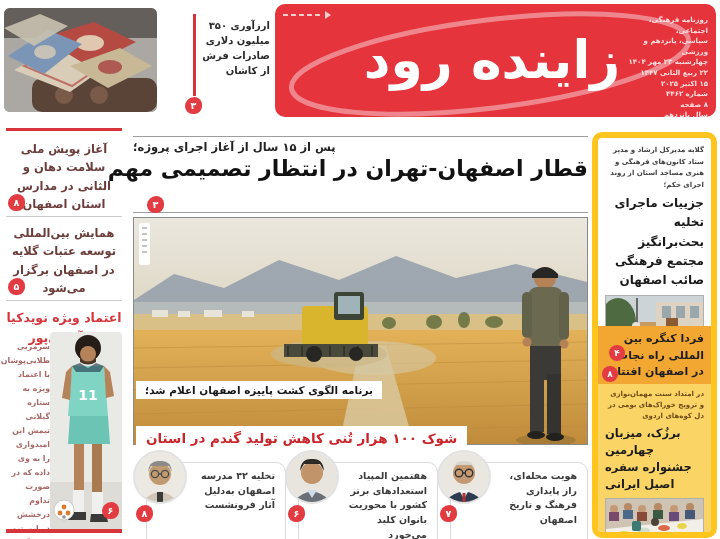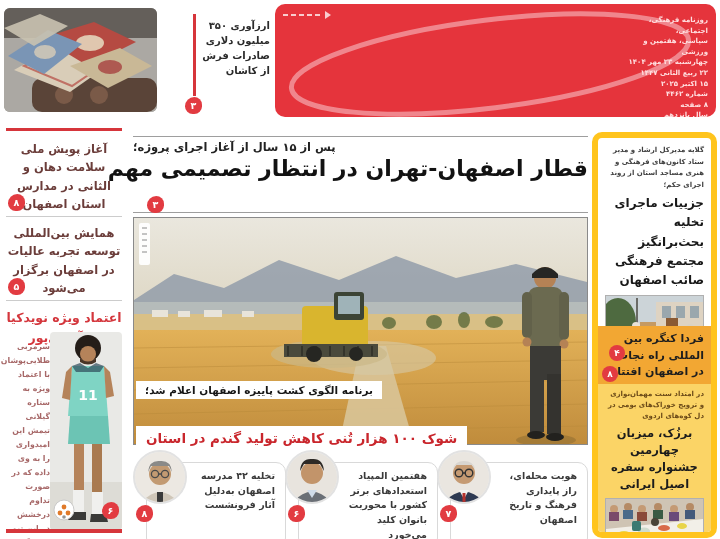--- a/index.html
+++ b/index.html
@@ -54,46 +54,47 @@
                background:#fff;box-sizing:border-box;overflow:hidden;display:flex;flex-direction:column;}
   .rf-sec1{height:188px;padding:7px 7px 17px 7px;box-sizing:border-box;position:relative;}
   .rf-kicker{font-size:7px;color:#3f3f3f;font-weight:bold;line-height:1.65;text-align:right;}
   .rf-headline{font-size:12px;color:#191919;font-weight:bold;line-height:1.6;text-align:right;margin-top:3px;}
   .rf-photo{position:relative;width:99px;height:70px;margin-top:5px;border:1px solid #b0b0b0;box-sizing:border-box;overflow:hidden;}
   .rf-amber{height:58px;background:#f2a733;padding:5px 7px;box-sizing:border-box;position:relative;}
   .rf-amber .t{font-size:11px;font-weight:bold;color:#1e1e1e;line-height:1.5;text-align:right;}
   .rf-badge-row{height:20px;background:#fff;position:relative;}
   .rf-festival{flex:1;background:#fbd466;padding:5px 7px;box-sizing:border-box;position:relative;}
   .rf-festival .k{font-size:7px;color:#6b4a18;font-weight:bold;line-height:1.6;text-align:right;}
-  .rf-festival .t{font-size:11.5px;font-weight:bold;color:#1c1c1c;line-height:1.5;text-align:center;margin-top:2px;}
+  .rf-festival .t{font-size:11.5px;font-weight:bold;color:#1c1c1c;line-height:1.5;text-align:left;margin-top:2px;}
   .badge-in{position:absolute;left:3px;bottom:3px;width:16px;height:16px;background:#e23b41;border-radius:50%;
             color:#fff;font-size:9px;font-weight:bold;text-align:center;line-height:16px;z-index:5;}
 </style>
 </head>
 <body>
 
 <div class="page">
 
   <div class="abs masthead">
     <svg class="swoosh" width="441" height="113" viewBox="0 0 441 113">
       <ellipse cx="215" cy="60" rx="200" ry="44" fill="none" stroke="#f2959b" stroke-width="5" transform="rotate(-7 215 60)" opacity="0.85"></ellipse>
     </svg>
+    <div class="brand">زاینده رود</div>
     <svg class="corner-dashes" viewBox="0 0 60 8">
       <g fill="#ffffff">
           <rect x="0" y="3" width="5" height="2"></rect>
           <rect x="8" y="3" width="5" height="2"></rect>
       <rect x="16" y="3" width="5" height="2"></rect>
           <rect x="24" y="3" width="5" height="2"></rect>
       <rect x="32" y="3" width="5" height="2"></rect>
           <path d="M42,0 L48,4 L42,8 Z"></path>
         </g>
     </svg>
     <div class="mast-info">
       <div>روزنامه فرهنگی، اجتماعی،</div>
-      <div>سیاسی، هفتمین و ورزشی</div>
+      <div>سیاسی، پانزدهم و ورزشی</div>
       <div>چهارشنبه ۲۳ مهر ۱۴۰۴</div>
       <div>۲۲ ربیع الثانی ۱۴۴۷</div>
       <div>۱۵ اکتبر ۲۰۲۵</div>
       <div>شماره ۴۴۶۲</div>
       <div>۸ صفحه</div>
       <div>سال پانزدهم</div>
 
     </div>
   </div>
 
@@ -120,21 +121,21 @@
   <div class="abs tl-title">ارزآوری ۳۵۰ میلیون دلاری صادرات فرش از کاشان</div>
   <div class="badge" style="left:185px;top:97px;">۳</div>
 
   <div class="abs left-col">
     <div class="rule-red" style="top:0;"></div>
 
     <div class="lc-title" style="top:12px;">آغاز پویش ملی سلامت دهان و الثانی در مدارس استان اصفهان</div>
     <div class="badge" style="left:2px;top:66px;">۸</div>
     <div class="rule-gray" style="top:88px;"></div>
 
-    <div class="lc-title" style="top:96px;">همایش بین‌المللی توسعه تجربه عالیات در اصفهان برگزار می‌شود</div>
+    <div class="lc-title" style="top:96px;">همایش بین‌المللی توسعه عتبات گلایه در اصفهان برگزار می‌شود</div>
     <div class="badge" style="left:2px;top:150px;">۵</div>
     <div class="rule-gray" style="top:172px;"></div>
 
     <div class="lc-title red" style="top:180px;">اعتماد ویژه نویدکیا به آقایی‌پور</div>
     <div class="lc-body">سرمربی طلایی‌پوشان با اعتماد ویژه به ستاره گیلانی تیمش این امیدواری را به وی داده که در صورت تداوم درخشش در این تیم بار دیگر قادر خواهد بود در فاصله کوتاه باقیمانده تا جام جهانی، شانس خود را برای بازگشت به اردوی تیم امیر قلعه‌نویی و تجربه این اتفاق بزرگ...</div>
 
     <div class="player-box">
       <svg width="72" height="198" viewBox="0 0 72 198">
         <rect width="72" height="198" fill="#e9e9e6"></rect>
         <rect y="150" width="72" height="48" fill="#dddcd6"></rect>

